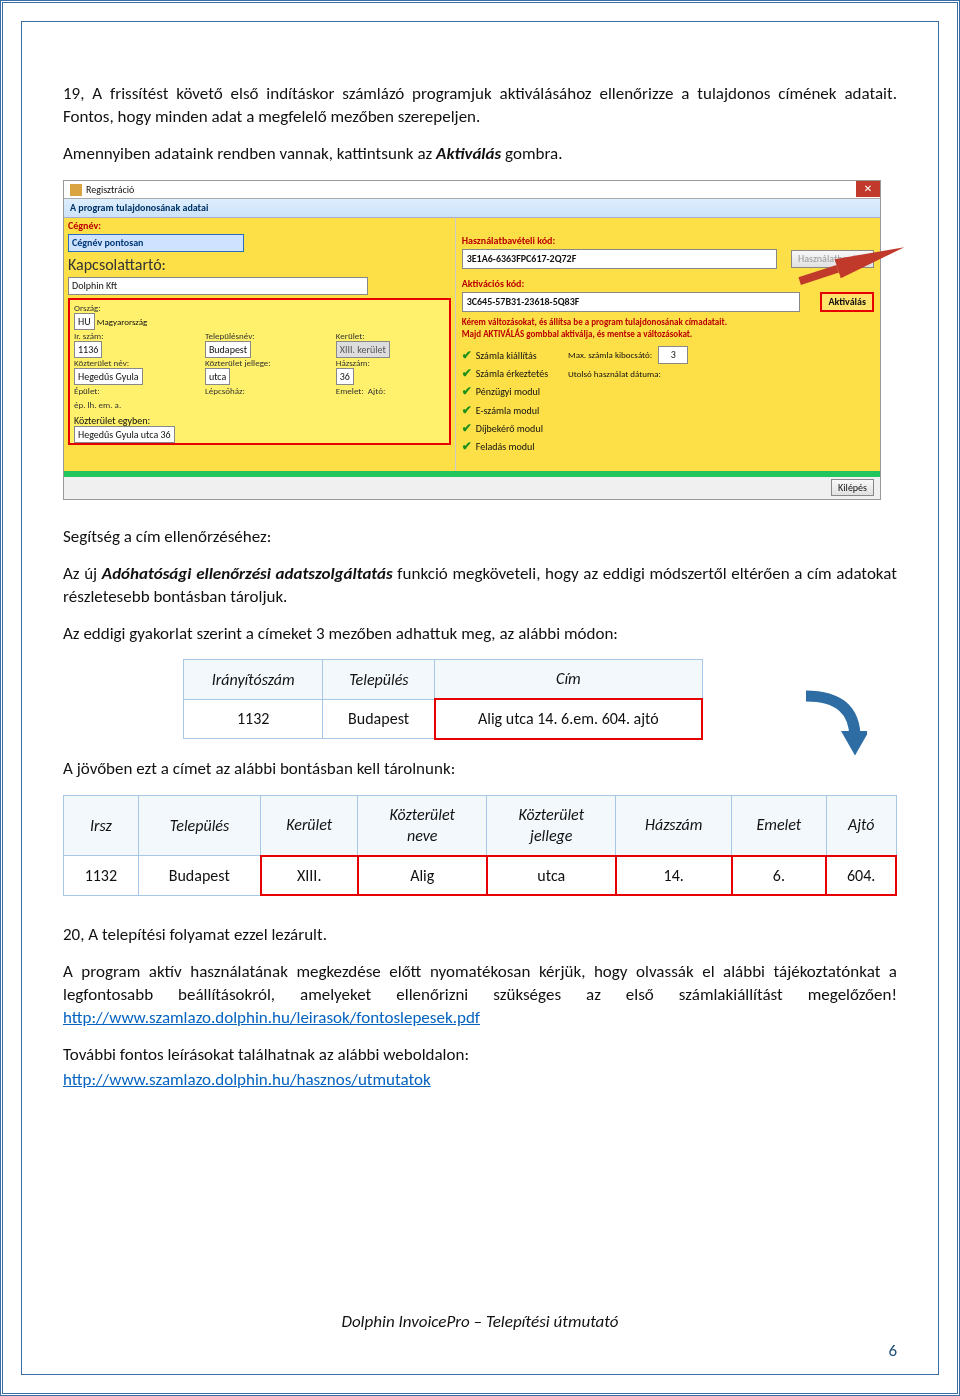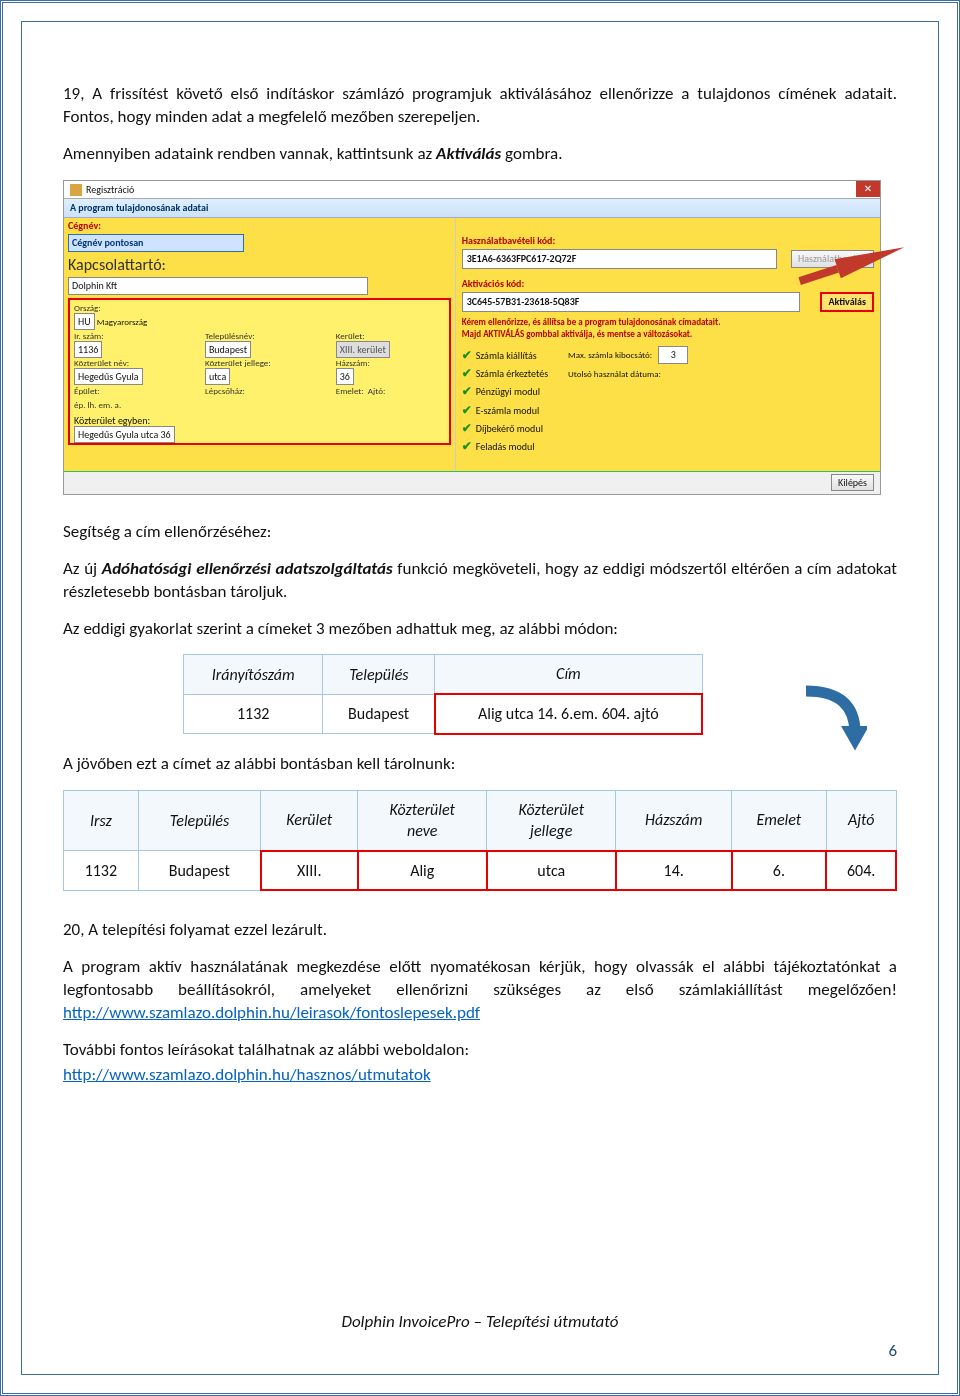--- a/index.html
+++ b/index.html
@@ -98,21 +98,21 @@
     border: 1px solid #888;
     background: linear-gradient(#f8f8f8,#e1e1e1);
     padding: 1px 6px;
     font-size: 10px;
   }
   .btn.yellow { background: #ffe36b; border: 2px solid #e60000; font-weight: bold; }
   .reg-msg { color: #b00; font-weight: bold; font-size: 9px; margin-top: 2px; }
   .reg-msg2 { color: #b00; font-weight: bold; font-size: 9px; }
   .check { color: #1a8f1a; font-weight: bold; margin-right: 4px; font-size: 12px; }
   .modlist div { padding: 1px 0; }
-  .regshot-foot { text-align: right; padding: 4px 6px; background: #f0f0f0; border-top: 1px solid #22c55e; }
+  .regshot-foot { text-align: right; padding: 4px 6px; background: #f0f0f0; border-top: 6px solid #22c55e; }
   .arrow {
     position: absolute;
     top: 30px; left: 380px;
     width: 0; height: 0;
     border-left: 70px solid #c0392b;
     border-top: 10px solid transparent;
     border-bottom: 10px solid transparent;
     transform: rotate(-18deg);
   }
   .arrow::before{
@@ -245,21 +245,21 @@
           <div class="reg-label">Használatbavételi kód:</div>
           <div style="display:flex;gap:14px;align-items:center">
             <div class="reg-right-code" style="flex:1">3E1A6-6363FPC617-2Q72F</div>
             <span class="btn" style="color:#999">Használatbavétel</span>
           </div>
           <div class="reg-label" style="margin-top:6px">Aktivációs kód:</div>
           <div style="display:flex;gap:20px;align-items:center">
             <div class="reg-right-code" style="flex:1">3C645-57B31-23618-5Q83F</div>
             <span class="btn yellow">Aktiválás</span>
           </div>
-          <div class="reg-msg">Kérem ellenőrizze, és állítsa be a program tulajdonosának címadatait.</div>
+          <div class="reg-msg">Kérem változásokat, és állítsa be a program tulajdonosának címadatait.</div>
           <div class="reg-msg2">Majd AKTIVÁLÁS gombbal aktiválja, és mentse a változásokat.</div>
 
           <div style="display:flex;margin-top:6px;gap:20px">
             <div class="modlist">
               <div><span class="check">✔</span><span>Számla kiállítás</span></div>
               <div><span class="check">✔</span><span>Számla érkeztetés</span></div>
               <div><span class="check">✔</span><span>Pénzügyi modul</span></div>
               <div><span class="check">✔</span><span>E-számla modul</span></div>
               <div><span class="check">✔</span><span>Díjbekérő modul</span></div>
               <div><span class="check">✔</span><span>Feladás modul</span></div>

